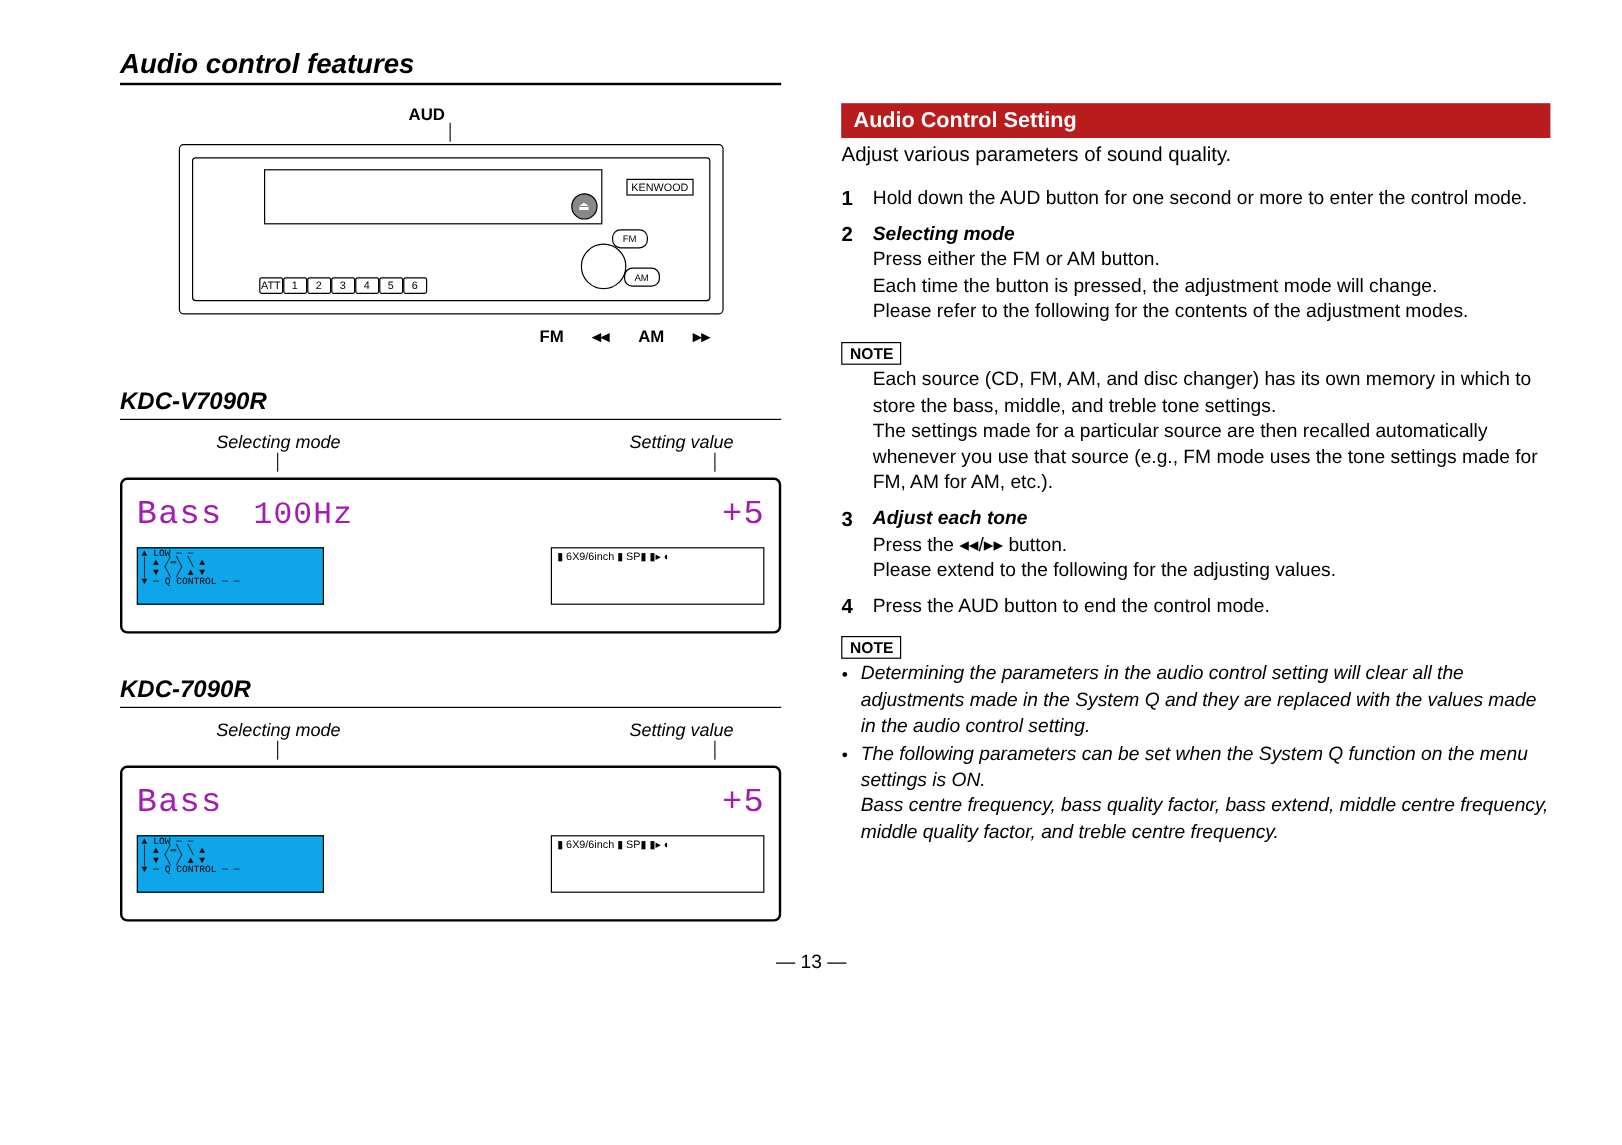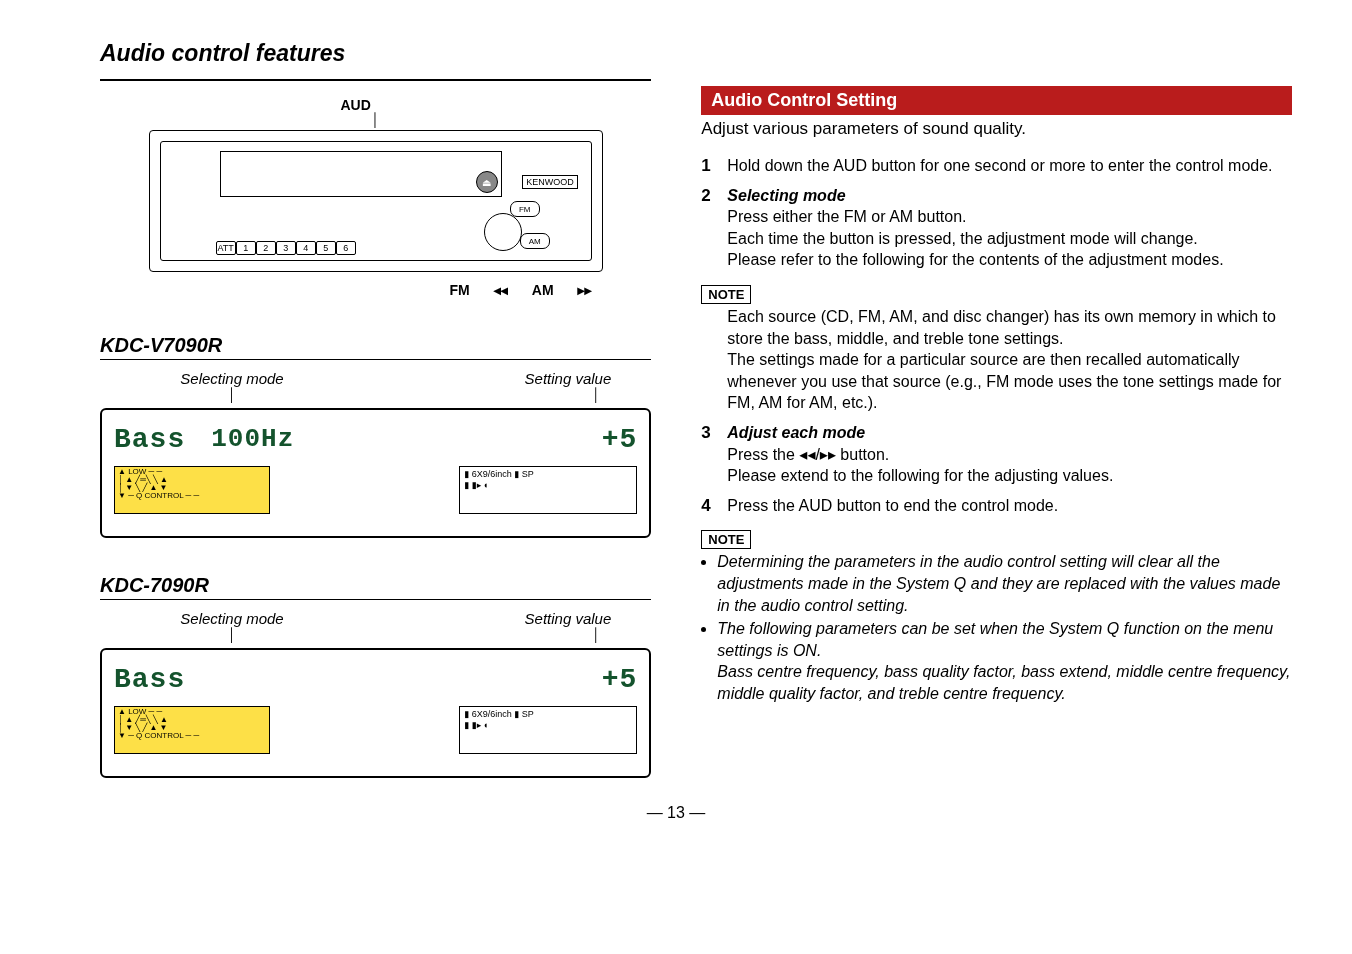--- a/index.html
+++ b/index.html
@@ -17,21 +17,21 @@
     display: flex;
     gap: 50px;
   }
   .left-col { width: 560px; }
   .right-col { width: 600px; padding-top: 46px; }
   .section-title {
     font-size: 23px;
     font-weight: bold;
     font-style: italic;
     border-bottom: 2px solid #000;
-    padding-bottom: 12px;
+    padding-bottom: 2px;
     margin-bottom: 16px;
   }
   .diagram-box {
     margin: 12px auto 8px;
     width: 460px;
   }
   .aud-label {
     text-align: center;
     font-size: 14px;
     font-weight: bold;
@@ -73,43 +73,43 @@
   }
   .lcd-top {
     display: flex;
     align-items: center;
     height: 42px;
     gap: 26px;
   }
   .dot-text {
     font-family: 'Courier New', monospace;
     letter-spacing: 1px;
-    font-weight: bold;
-    color: #14532d;
+    font-weight: normal;
+    color: #a21caf;
     font-size: 28px;
   }
   .dot-small { font-size: 26px; }
   .lcd-bottom {
     display: flex;
     justify-content: space-between;
     margin-top: 6px;
   }
   .eq-graphic {
     border: 1.5px solid #000;
     width: 148px; height: 44px;
-    background: #fde047;
+    background: #0ea5e9;
     font-size: 8px;
     padding: 1px 3px;
     line-height: 1;
-    font-family: Liberation Sans, sans-serif;
+    font-family: Liberation Mono, monospace;
   }
   .eq-graphic2 {
     border: 1.5px solid #000;
     width: 168px; height: 42px;
-    display: flex; flex-direction: column;
+    display: flex; flex-direction: row;
     font-size: 9px; padding: 2px 4px;
     font-family: sans-serif;
     line-height: 1.2;
   }
   .aud-banner {
     background: #b91c1c;
     color: #fff;
     font-weight: bold;
     font-size: 18px;
     padding: 4px 10px;
@@ -191,21 +191,21 @@
     border-radius: 3px;
   }
   .stereo .screen {
     position: absolute;
     left: 70px; top: 20px;
     width: 280px; height: 44px;
     border: 1px solid #000;
   }
   .stereo .kenwood {
     position: absolute;
-    right: 24px; top: 44px;
+    right: 24px; top: 28px;
     border: 1px solid #000;
     font-size: 9px; padding: 1px 3px;
     font-family: sans-serif;
   }
   .stereo .btn-row {
     position: absolute;
     bottom: 16px; left: 66px;
     display: flex; gap: 0;
   }
   .stereo .btn-row span {
@@ -350,21 +350,21 @@
       </li>
     </ol>
     <div class="note-tag">NOTE</div>
     <div class="note-text">
       <span>Each source (CD, FM, AM, and disc changer) has its own memory in which to store the bass, middle, and treble tone settings.</span><br>
       <span>The settings made for a particular source are then recalled automatically whenever you use that source (e.g., FM mode uses the tone settings made for FM, AM for AM, etc.).</span>
     </div>
 
     <ol class="steps" start="3" style="counter-reset: step 2">
       <li>
-        <span class="step-title">Adjust each mode</span><br>
+        <span class="step-title">Adjust each tone</span><br>
         <span>Press the </span><span>◂◂/▸▸</span><span> button.</span><br>
         <span>Please extend to the following for the adjusting values.</span>
       </li>
       <li>Press the AUD button to end the control mode.</li>
     </ol>
 
     <div class="note-tag">NOTE</div>
     <ul class="bullet-list">
       <li>Determining the parameters in the audio control setting will clear all the adjustments made in the System Q and they are replaced with the values made in the audio control setting.</li>
       <li>

